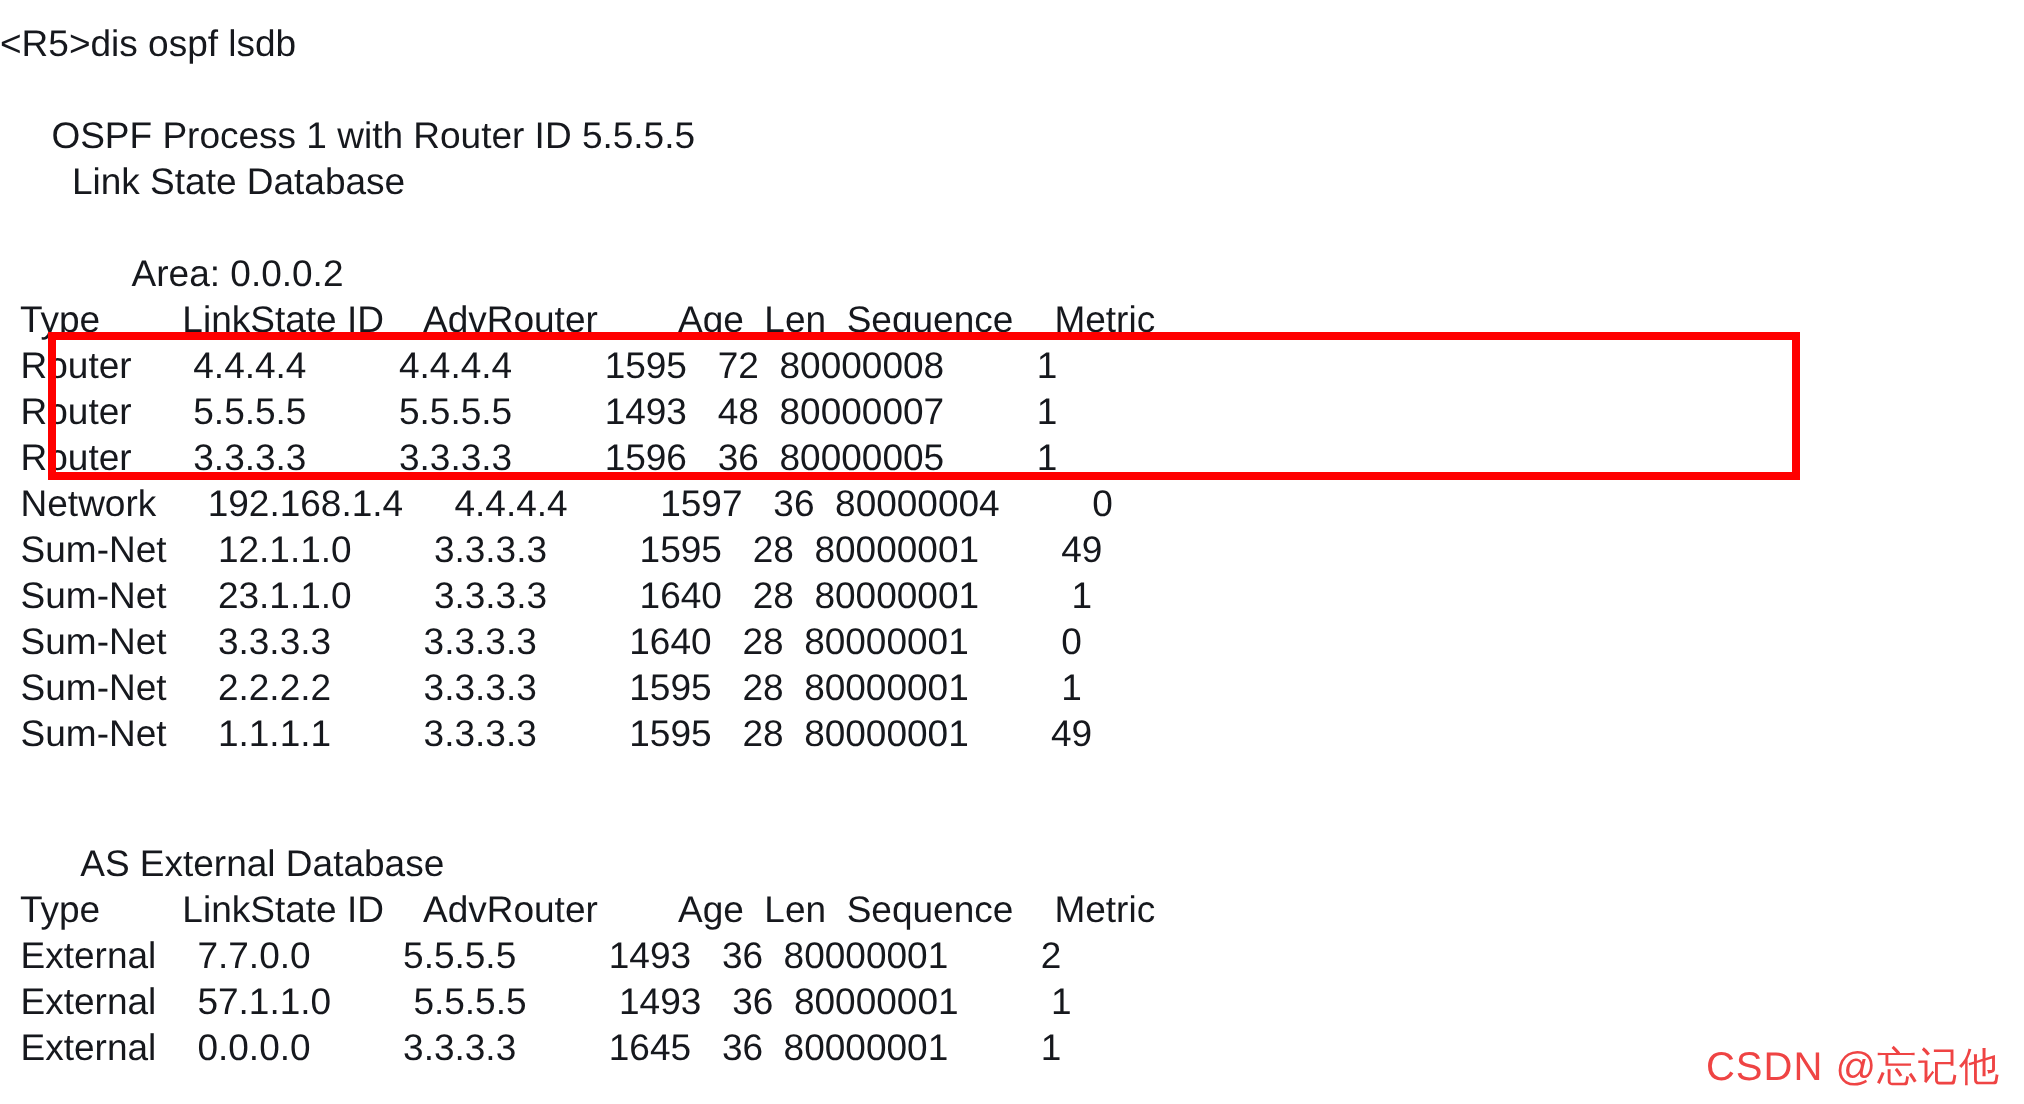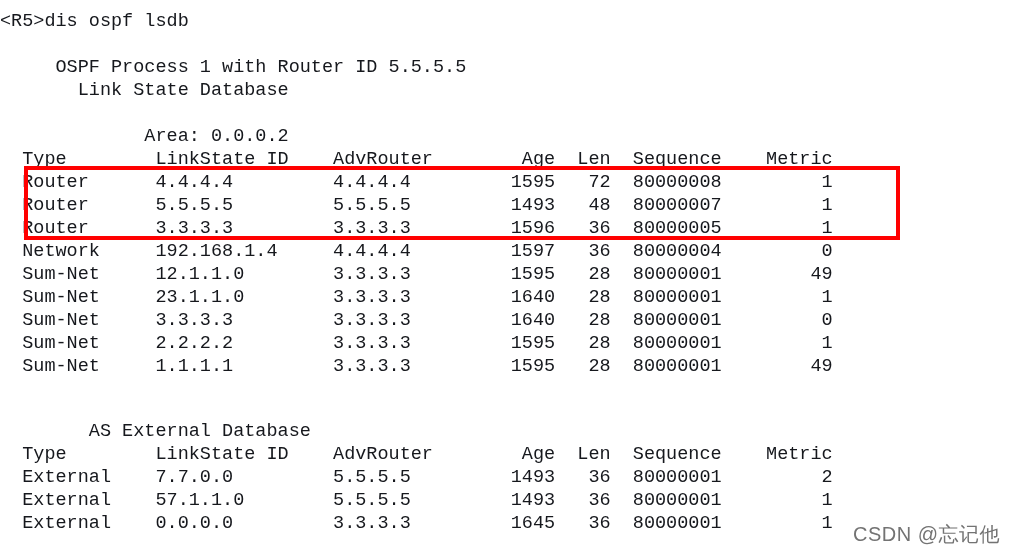--- a/index.html
+++ b/index.html
@@ -28,21 +28,21 @@
     letter-spacing: 0px;
     white-space: pre;
     padding: 0;
     box-sizing: border-box;
   }
 
   .line {
     position: absolute;
     left: 0;
     white-space: pre;
-    font-family: Liberation Mono, monospace;
+    font-family: Liberation Sans, sans-serif;
     font-size: 18.5px;
     line-height: 23px;
     color: #16181d;
     height: 23px;
   }
 
   
   #highlight-box {
     position: absolute;
     left: 24px;
@@ -70,14 +70,14 @@
   }
 </style>
 </head>
 <body>
 
 <div id="terminal">
   <div id="lines-host"><div class="line" style="top: 10px;">&lt;R5&gt;dis ospf lsdb</div><div class="line" style="top: 56px;">     OSPF Process 1 with Router ID 5.5.5.5</div><div class="line" style="top: 79px;">       Link State Database</div><div class="line" style="top: 125px;">             Area: 0.0.0.2</div><div class="line" style="top: 148px;">  Type        LinkState ID    AdvRouter        Age  Len  Sequence    Metric</div><div class="line" style="top: 171px;">  Router      4.4.4.4         4.4.4.4         1595   72  80000008         1</div><div class="line" style="top: 194px;">  Router      5.5.5.5         5.5.5.5         1493   48  80000007         1</div><div class="line" style="top: 217px;">  Router      3.3.3.3         3.3.3.3         1596   36  80000005         1</div><div class="line" style="top: 240px;">  Network     192.168.1.4     4.4.4.4         1597   36  80000004         0</div><div class="line" style="top: 263px;">  Sum-Net     12.1.1.0        3.3.3.3         1595   28  80000001        49</div><div class="line" style="top: 286px;">  Sum-Net     23.1.1.0        3.3.3.3         1640   28  80000001         1</div><div class="line" style="top: 309px;">  Sum-Net     3.3.3.3         3.3.3.3         1640   28  80000001         0</div><div class="line" style="top: 332px;">  Sum-Net     2.2.2.2         3.3.3.3         1595   28  80000001         1</div><div class="line" style="top: 355px;">  Sum-Net     1.1.1.1         3.3.3.3         1595   28  80000001        49</div><div class="line" style="top: 420px;">        AS External Database</div><div class="line" style="top: 443px;">  Type        LinkState ID    AdvRouter        Age  Len  Sequence    Metric</div><div class="line" style="top: 466px;">  External    7.7.0.0         5.5.5.5         1493   36  80000001         2</div><div class="line" style="top: 489px;">  External    57.1.1.0        5.5.5.5         1493   36  80000001         1</div><div class="line" style="top: 512px;">  External    0.0.0.0         3.3.3.3         1645   36  80000001         1</div></div>
 
   <div id="highlight-box" style="border-color: rgb(255, 0, 0);"></div>
 
-  <div id="watermark" style="color: #737373;">CSDN @忘记他</div>
+  <div id="watermark" style="color: #ef4444;">CSDN @忘记他</div>
 </div>
 
 </body></html>

